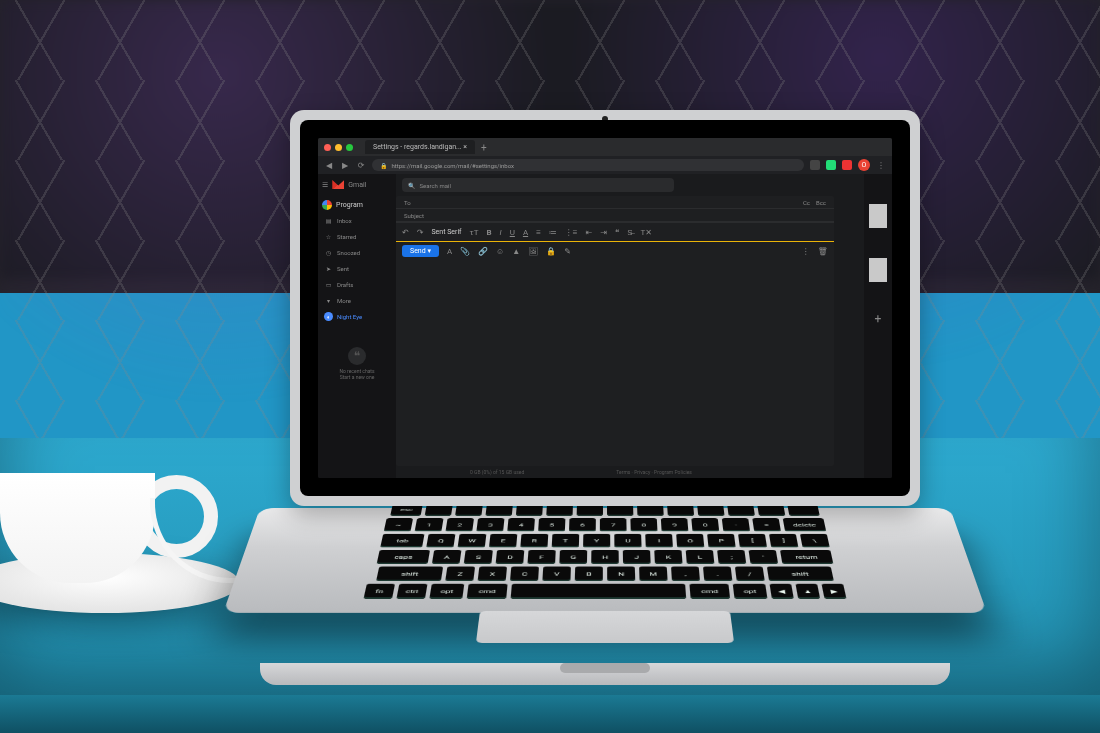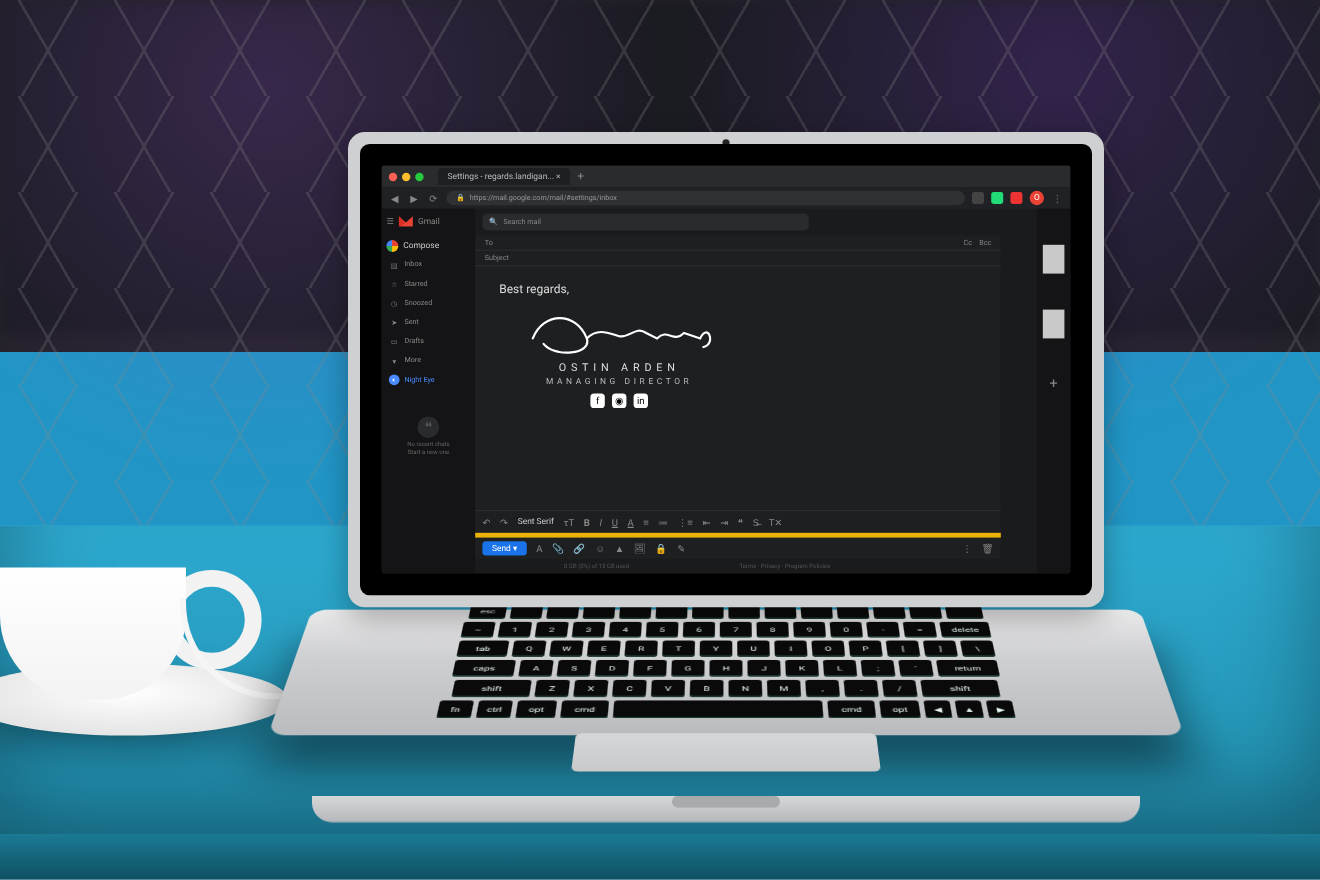--- a/index.html
+++ b/index.html
@@ -230,21 +230,21 @@
 
         <div class="gmail">
           <div class="sidebar">
             <div class="gmlogo">
               <span style="color:#888">☰</span>
               <div class="mico"></div>
               <span>Gmail</span>
             </div>
             <div class="compose">
               <div class="plus"></div>
-              <span>Compose</span>
+              <span>Program</span>
             </div>
             <div class="sbitem">
                 <span class="ic">▤</span>
                 <span>Inbox</span>
               </div>
             <div class="sbitem">
                 <span class="ic">☆</span>
                 <span>Starred</span>
               </div>
             <div class="sbitem">
@@ -285,55 +285,40 @@
             <div class="composeWin">
               <div class="cwfield">
                 <span>To</span>
                 <span class="rf">
                   <span>Cc</span>
                   <span>Bcc</span>
                 </span>
               </div>
               <div class="cwfield">
                 <span>Subject</span>
-              </div>
-              <div class="cwbody">
-                <div>Best regards,</div>
-                <div style="width:180px;margin:8px 0 0 10px;">
-                  <svg viewBox="0 0 200 50" width="180" height="45">
-                    <path d="M20 30 C 30 5, 60 5, 70 30 C 75 45, 40 48, 30 35 M70 30 C 80 20, 90 25, 100 28 C 110 30, 115 18, 125 25 L135 30 C 145 20, 150 35, 160 25 L175 30 C 182 15, 190 35, 178 38" stroke="#fff" stroke-width="2" fill="none" stroke-linecap="round"></path>
-                  </svg>
-                  <div class="siglabel">OSTIN ARDEN</div>
-                  <div class="sigtitle">MANAGING DIRECTOR</div>
-                  <div class="sigicons">
-                    <div class="sic">f</div>
-                    <div class="sic">◉</div>
-                    <div class="sic">in</div>
-                  </div>
-                </div>
               </div>
               <div class="cwtoolbar">
                 <span class="tbic">↶</span>
                 <span class="tbic">↷</span>
                 <span style="color:#ccc">Sent Serif</span>
                 <span class="tbic">τT</span>
                 <span class="tbic"><b>B</b></span>
                 <span class="tbic"><i>I</i></span>
                 <span class="tbic"><u>U</u></span>
                 <span class="tbic"><u>A</u></span>
                 <span class="tbic">≡</span>
                 <span class="tbic">≔</span>
                 <span class="tbic">⋮≡</span>
                 <span class="tbic">⇤</span>
                 <span class="tbic">⇥</span>
                 <span class="tbic">❝</span>
                 <span class="tbic">S̶</span>
                 <span class="tbic">T✕</span>
               </div>
-              <div class="cwtoolbar" style="border-top:4px solid #eab308;">
+              <div class="cwtoolbar" style="border-top:1px solid #eab308;">
                 <div class="sendbtn"><span>Send</span> ▾</div>
                 <span class="tbic">A</span>
                 <span class="tbic">📎</span>
                 <span class="tbic">🔗</span>
                 <span class="tbic">☺</span>
                 <span class="tbic">▲</span>
                 <span class="tbic">🖼</span>
                 <span class="tbic">🔒</span>
                 <span class="tbic">✎</span>
                 <span style="flex:1"></span>

